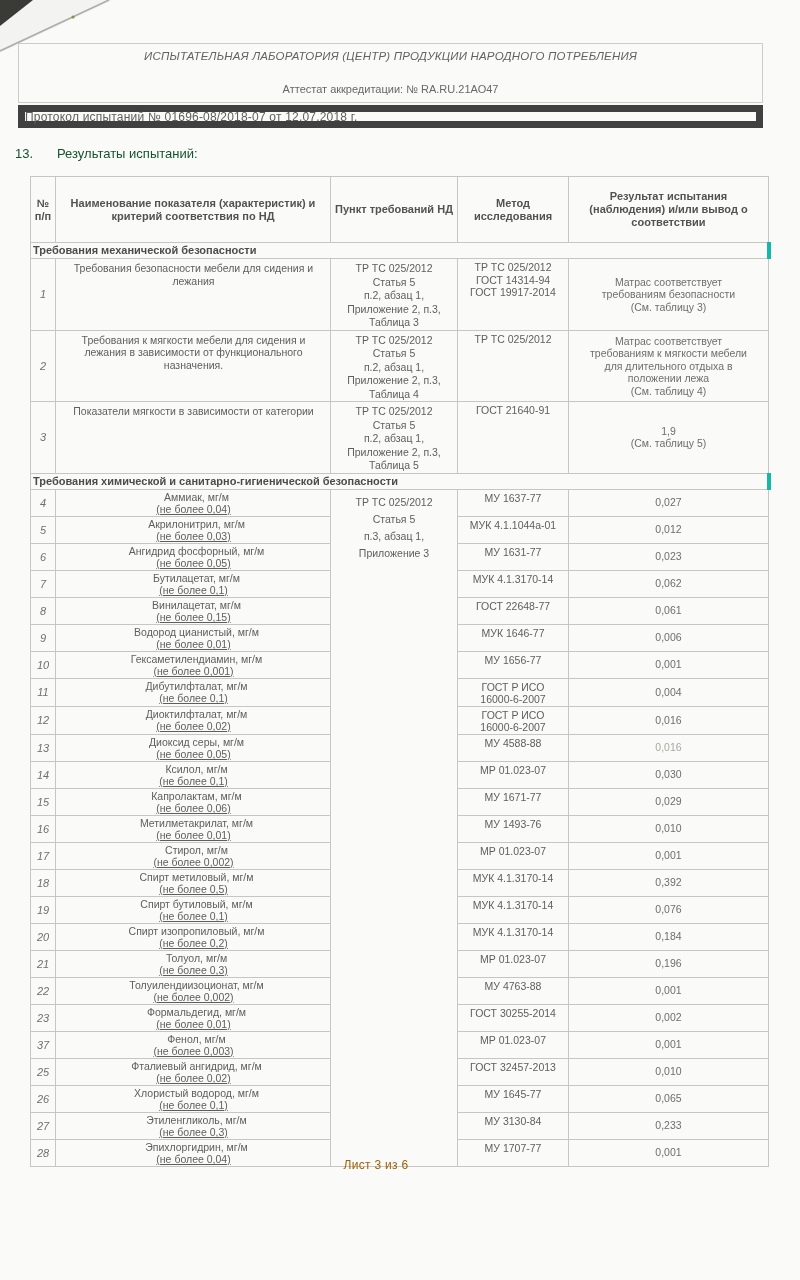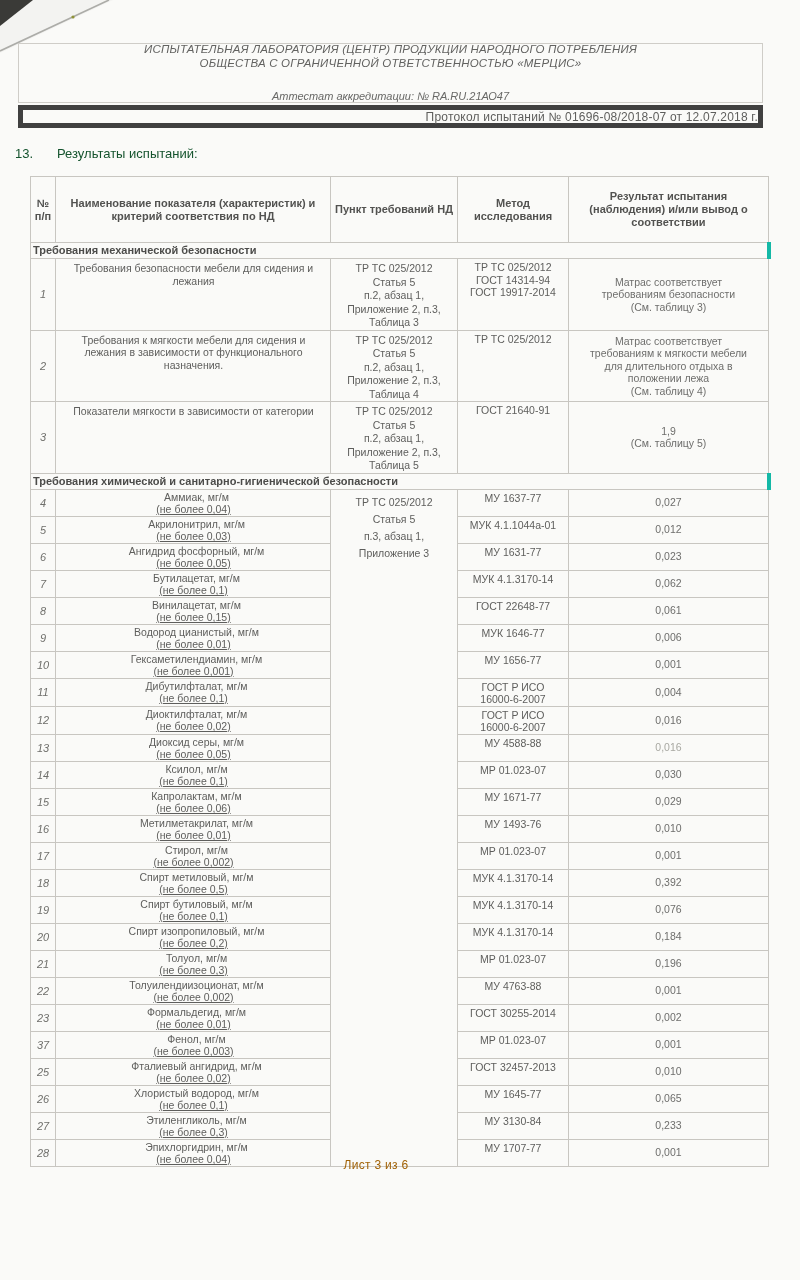--- a/index.html
+++ b/index.html
@@ -14,25 +14,25 @@
   .corner-fold { position:absolute; left:0; top:0; width:128px; height:62px; }
 
   
   .org-box {
     position:absolute; left:18px; top:43px; width:745px; height:60px;
     border:1px solid #cfcdc8;
     display:flex; flex-direction:column; justify-content:center; align-items:center;
     text-align:center;
   }
   .org-line { font-style:italic; font-size:11.5px; line-height:13.5px; color:#626260; letter-spacing:.2px; }
-  .accred-line { font-style:italic; font-size:11px; line-height:13px; color:#68686六; color:#686866; margin-top:20px; }
+  .accred-line { font-size:11px; line-height:13px; color:#68686六; color:#686866; margin-top:20px; }
   .protocol-box {
     position:absolute; left:18px; top:105px; width:745px; height:23px;
-    border:5px solid #404040;
-    display:flex; justify-content:flex-end; align-items:center;
+    border:7px solid #404040;
+    display:flex; justify-content:flex-start; align-items:center;
     font-size:12px; color:#5e5e5c; letter-spacing:.2px;
   }
   .sec13 {
     position:absolute; left:15px; top:146px; font-size:13px; color:#14532d;
     display:flex;
   }
   .sec13 .num { width:42px; }
 
   
   table.results {
@@ -79,21 +79,20 @@
 
 <svg class="corner-fold" viewBox="0 0 128 62">
   <polygon points="0,0 113,0 0,53" fill="#f3f3f1"></polygon>
   <path d="M109,0 L0,51" stroke="#acaca8" stroke-width="1.6" fill="none"></path>
   <polygon points="0,0 33,0 0,26" fill="#3a3a37"></polygon>
   <circle cx="73" cy="17" r="1.6" fill="#8f9338"></circle>
 </svg>
 
 <div class="org-box">
   <div class="org-line">ИСПЫТАТЕЛЬНАЯ ЛАБОРАТОРИЯ (ЦЕНТР) ПРОДУКЦИИ НАРОДНОГО ПОТРЕБЛЕНИЯ</div>
-  <div class="org-line">ОБЩЕСТВА С ОГРАНИЧЕННОЙ ОТВЕТСТВЕННОСТЬЮ «МЕРЦИС»</div>
   <div class="accred-line">Аттестат аккредитации: № RA.RU.21АО47</div>
 </div>
 
 <div class="protocol-box">
   <span>Протокол испытаний № 01696-08/2018-07 от 12.07.2018 г.</span>
 </div>
 
 <div class="sec13">
   <span class="num">13.</span>
   <span>Результаты испытаний:</span>

